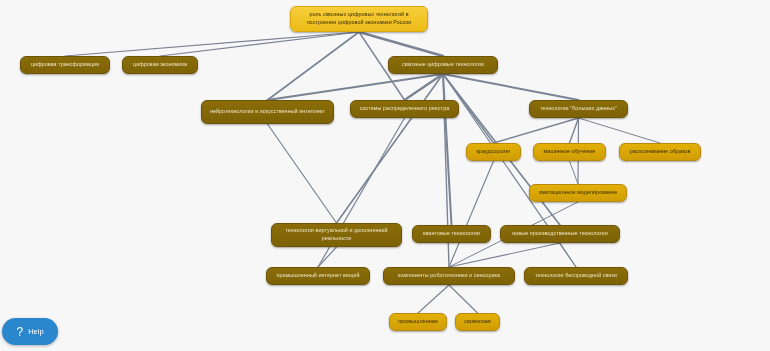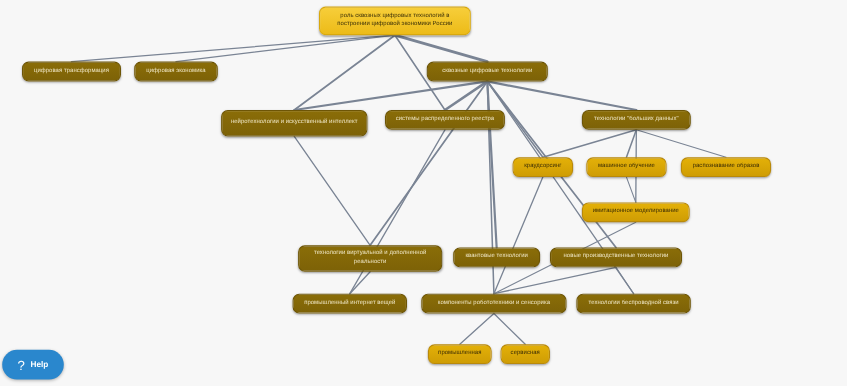--- a/index.html
+++ b/index.html
@@ -72,21 +72,21 @@
     box-shadow: 0 1px 3px rgba(0,0,0,0.3);
     cursor: pointer;
   }
   #help-button .qmark {
     font-size: 12px;
     font-weight: 300;
     line-height: 1;
   }
   #help-button .hlabel {
     font-size: 7.5px;
-    font-weight: bold;
+    font-weight: normal;
   }
 </style>
 </head>
 <body>
 
 <div id="canvas">
   <svg id="edge-layer" width="770" height="351" viewBox="0 0 770 351">
       <line x1="359" y1="32" x2="65" y2="56" stroke="#7a8494" stroke-width="1.2" stroke-linecap="round"></line>
       <line x1="359" y1="32" x2="160" y2="56" stroke="#7a8494" stroke-width="1.2" stroke-linecap="round"></line>
       <line x1="359" y1="32" x2="443" y2="56" stroke="#7a8494" stroke-width="2.6" stroke-linecap="round"></line>

